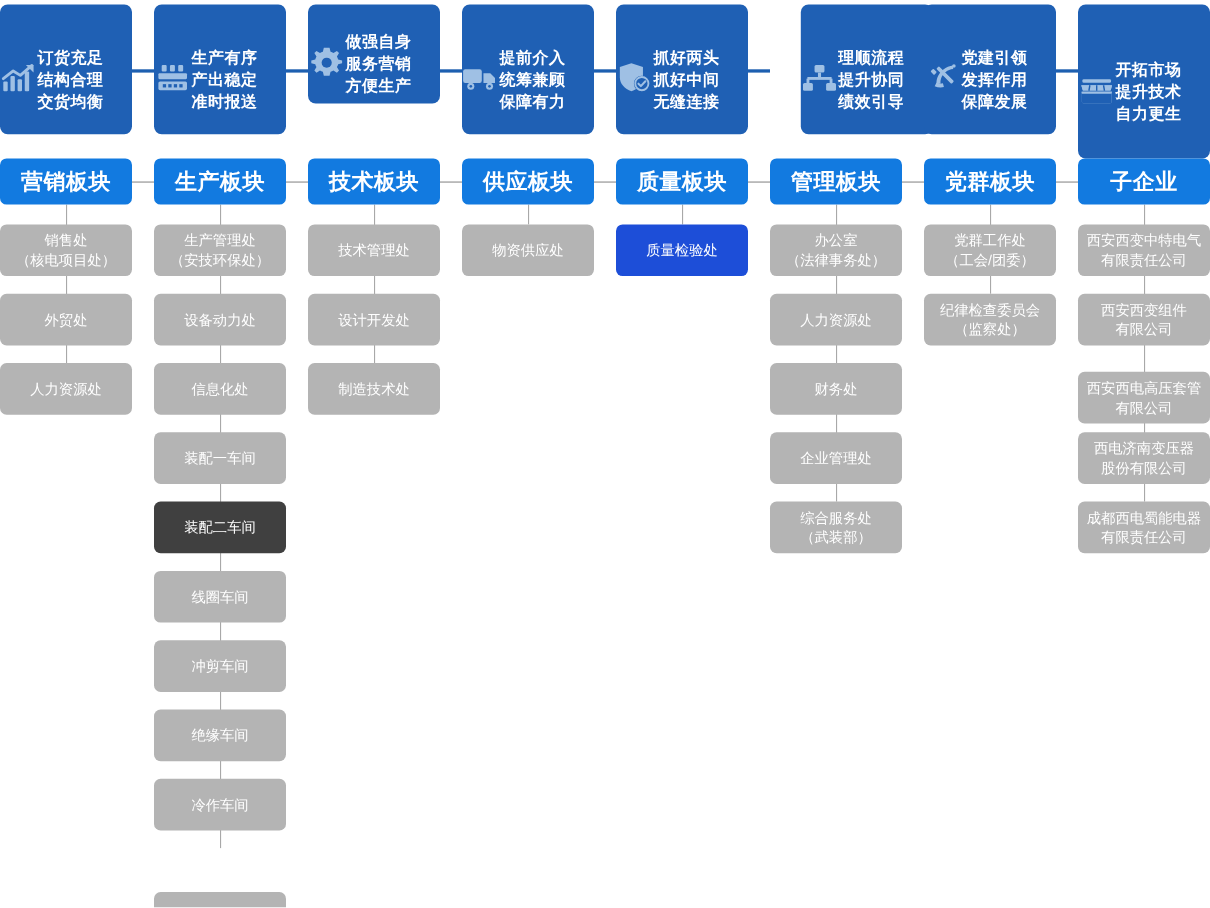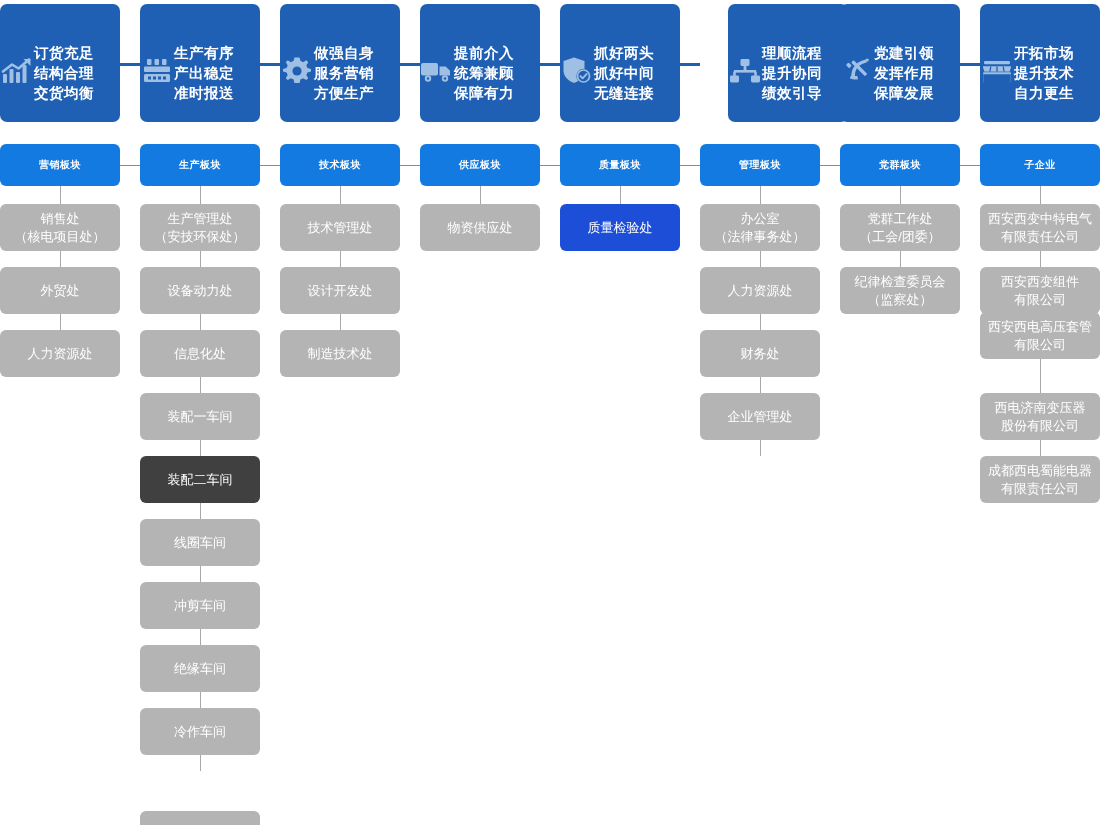--- a/index.html
+++ b/index.html
@@ -75,21 +75,21 @@
     position: absolute;
     top: 144px;
     width: 120px;
     height: 42px;
     border-radius: 6px;
     background: #127ae0;
     color: #ffffff;
     display: flex;
     align-items: center;
     justify-content: center;
-    font-size: 10px;
+    font-size: 20px;
     font-weight: bold;
     letter-spacing: 0.5px;
     box-sizing: border-box;
   }
 
   
   .dept-box {
     position: absolute;
     width: 120px;
     min-height: 47px;
@@ -242,21 +242,21 @@
       <div class="dept-lines">
         <span class="dl">冷作车间</span>
       </div>
     </div>
     <div class="dept-box" style="left: 140px; top: 771px; background: rgb(180, 180, 180); margin-top: 40px;">
       <div class="dept-lines">
         <span class="dl">产品试验中心</span>
       </div>
     </div>
     <div class="conn-v" style="left: 340px; top: 186px; height: 144px;"></div>
-    <div class="theme-card" style="left: 280px; top: 4px; height: 118px; background: rgb(31, 96, 180);">
+    <div class="theme-card" style="left: 280px; top: 4px; height: 90px; background: rgb(31, 96, 180);">
       <div class="theme-icon">
         <svg width="30" height="30" viewBox="0 0 30 30">
           <g fill="#9fc0e4">
       <path d="M15 1.5 l2.6 0 0.9 3.6 a10.6 10.6 0 0 1 2.6 1.1 l3.2-1.9 1.9 1.9 -1.9 3.2 a10.6 10.6 0 0 1 1.1 2.6 l3.6 0.9 0 2.6 -3.6 0.9 a10.6 10.6 0 0 1 -1.1 2.6 l1.9 3.2 -1.9 1.9 -3.2-1.9 a10.6 10.6 0 0 1 -2.6 1.1 l-0.9 3.6 -2.6 0 -2.6 0 -0.9-3.6 a10.6 10.6 0 0 1 -2.6-1.1 l-3.2 1.9 -1.9-1.9 1.9-3.2 a10.6 10.6 0 0 1 -1.1-2.6 l-3.6-0.9 0-2.6 3.6-0.9 a10.6 10.6 0 0 1 1.1-2.6 l-1.9-3.2 1.9-1.9 3.2 1.9 a10.6 10.6 0 0 1 2.6-1.1 l0.9-3.6 z"></path>
       <circle cx="15" cy="15" r="4.6" fill="#1f60b4"></circle>
     </g>
         </svg>
       </div>
       <div class="theme-lines">
         <span>做强自身</span>
@@ -374,20 +374,26 @@
     <div class="dept-box" style="left: 700px; top: 330px; background: rgb(180, 180, 180);">
       <div class="dept-lines">
         <span class="dl">财务处</span>
       </div>
     </div>
     <div class="dept-box" style="left: 700px; top: 393px; background: rgb(180, 180, 180);">
       <div class="dept-lines">
         <span class="dl">企业管理处</span>
       </div>
     </div>
+    <div class="dept-box" style="left: 700px; top: 456px; background: rgb(180, 180, 180);">
+      <div class="dept-lines">
+        <span class="dl">综合服务处</span>
+        <span class="dl">（武装部）</span>
+      </div>
+    </div>
     <div class="conn-v" style="left: 900px; top: 186px; height: 81px;"></div>
     <div class="theme-card" style="left: 840px; top: 4px; height: 118px; background: rgb(31, 96, 180);">
       <div class="theme-icon">
         <svg width="30" height="30" viewBox="0 0 30 30">
           <g fill="#9fc0e4">
       <path d="M24.5 3.5 c-6.6 0.6 -12.3 5.1 -14.4 11.2 -0.7 2 -0.9 4 -0.7 5.9 l3.6 -0.7 c-0.2 -1.5 0 -3 0.5 -4.5 1.6 -4.7 6 -8.1 11 -8.6 z"></path>
       <path d="M9.3 19.2 c1.9 0.8 4 1 5.9 0.5 l0.9 3.5 c-2.8 0.7 -5.8 0.4 -8.4 -0.9 z"></path>
       <rect x="4.5" y="7.5" width="4.6" height="3.6" rx="0.8" transform="rotate(45 6.8 9.3)"></rect>
       <rect x="7.5" y="10.5" width="19.5" height="3.4" rx="1" transform="rotate(45 17.2 12.2)"></rect>
       <circle cx="25.2" cy="4" r="1.6"></circle>
@@ -409,21 +415,21 @@
         <span class="dl">（工会/团委）</span>
       </div>
     </div>
     <div class="dept-box" style="left: 840px; top: 267px; background: rgb(180, 180, 180);">
       <div class="dept-lines">
         <span class="dl">纪律检查委员会</span>
         <span class="dl">（监察处）</span>
       </div>
     </div>
     <div class="conn-v" style="left: 1040px; top: 186px; height: 270px;"></div>
-    <div class="theme-card" style="left: 980px; top: 4px; height: 118px; background: rgb(31, 96, 180);">
+    <div class="theme-card" style="left: 980px; top: 4px; height: 140px; background: rgb(31, 96, 180);">
       <div class="theme-icon">
         <svg width="32" height="26" viewBox="0 0 32 26">
           <g fill="#9fc0e4">
       <rect x="3" y="3" width="26" height="3.2" rx="1.2"></rect>
       <path d="M2 8.5 h28 l-1.2 4.2 H3.2 Z"></path>
       <path d="M3.2 12.9 h25.6 v1.6 H3.2 Z" fill="#1f60b4"></path>
       <path d="M2.5 13.8 h27 v9.6 a1.5 1.5 0 0 1 -1.5 1.5 h-24 a1.5 1.5 0 0 1 -1.5 -1.5 z"></path>
       <path d="M2.5 13.8 h27 v9.6 a1.5 1.5 0 0 1 -1.5 1.5 h-24 a1.5 1.5 0 0 1 -1.5 -1.5 z" fill="#1f60b4"></path>
       <path d="M2 8.5 h28 l-1.4 5 H3.4 Z"></path>
       <path d="M9.8 8.5 l-0.9 5 M16 8.5 l0 5 M22.2 8.5 l0.9 5" stroke="#1f60b4" stroke-width="1.3"></path>
@@ -445,21 +451,21 @@
         <span class="dl">西安西变中特电气</span>
         <span class="dl">有限责任公司</span>
       </div>
     </div>
     <div class="dept-box" style="left: 980px; top: 267px; background: rgb(180, 180, 180);">
       <div class="dept-lines">
         <span class="dl">西安西变组件</span>
         <span class="dl">有限公司</span>
       </div>
     </div>
-    <div class="dept-box" style="left: 980px; top: 312px; background: rgb(180, 180, 180); text-align: right;">
+    <div class="dept-box" style="left: 980px; top: 338px; background: rgb(180, 180, 180); text-align: right;">
       <div class="dept-lines">
         <span class="dl">西安西电高压套管</span>
         <span class="dl">有限公司</span>
       </div>
     </div>
     <div class="dept-box" style="left: 980px; top: 393px; background: rgb(180, 180, 180);">
       <div class="dept-lines">
         <span class="dl">西电济南变压器</span>
         <span class="dl">股份有限公司</span>
       </div>

